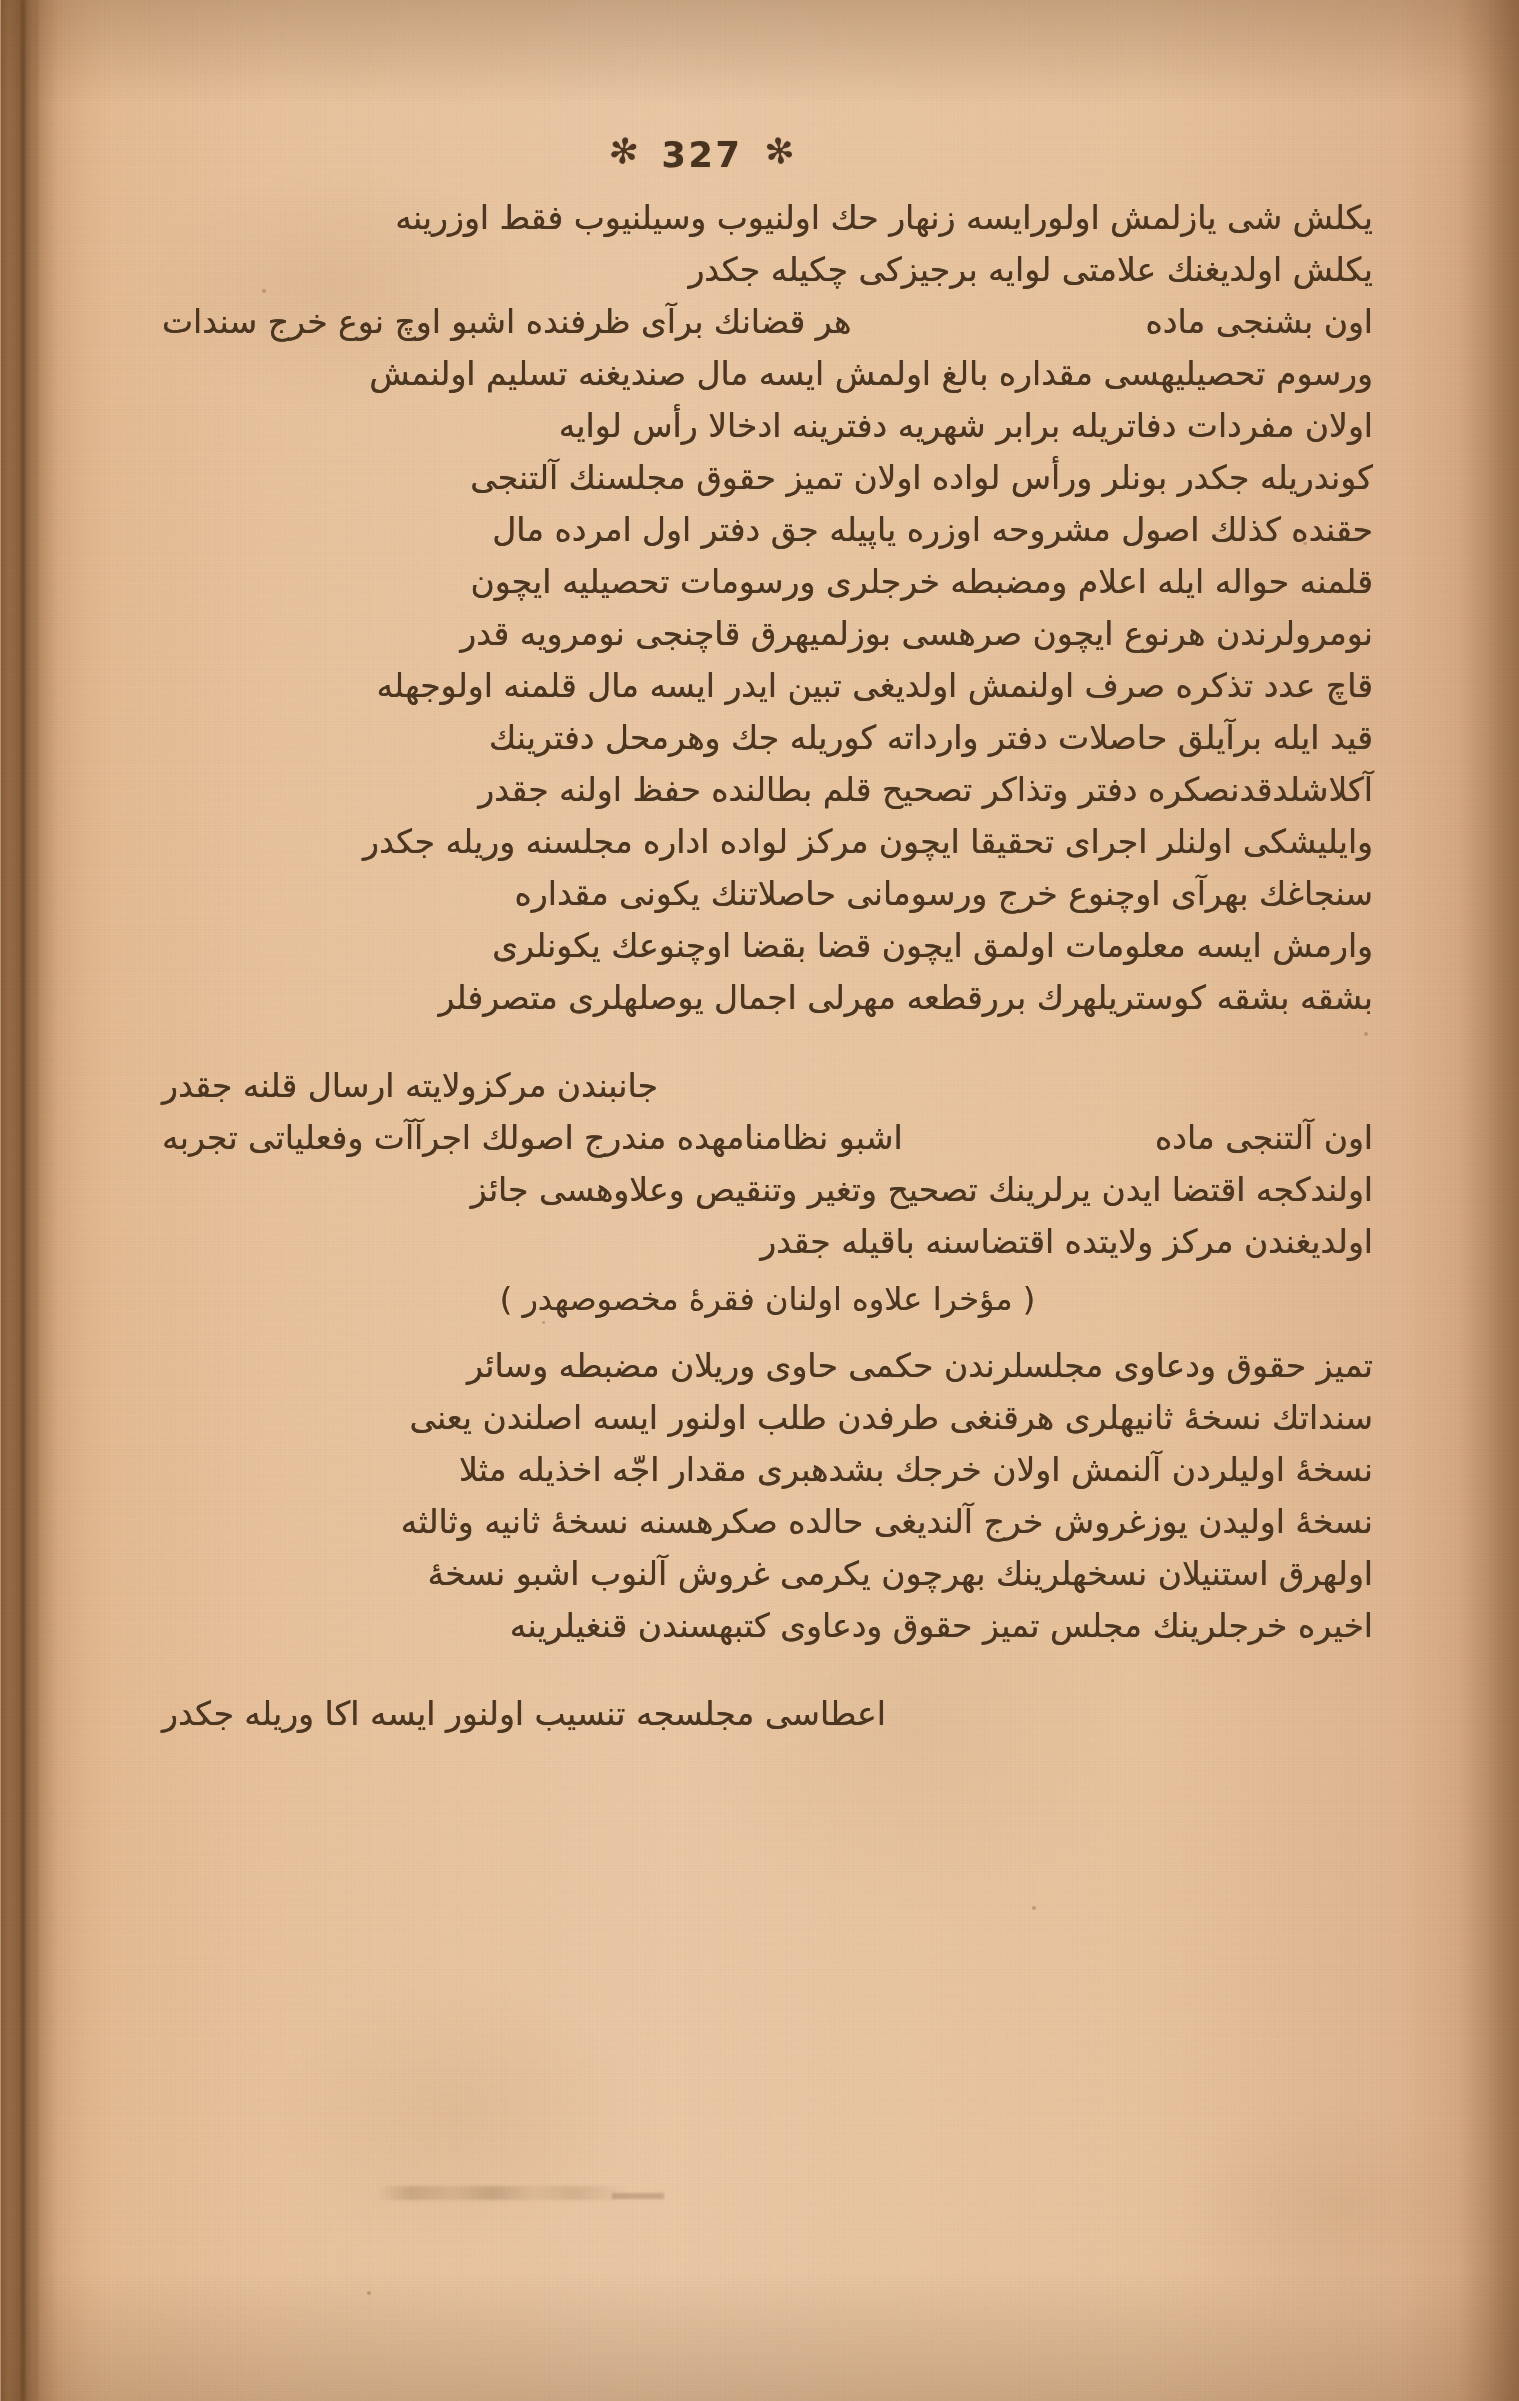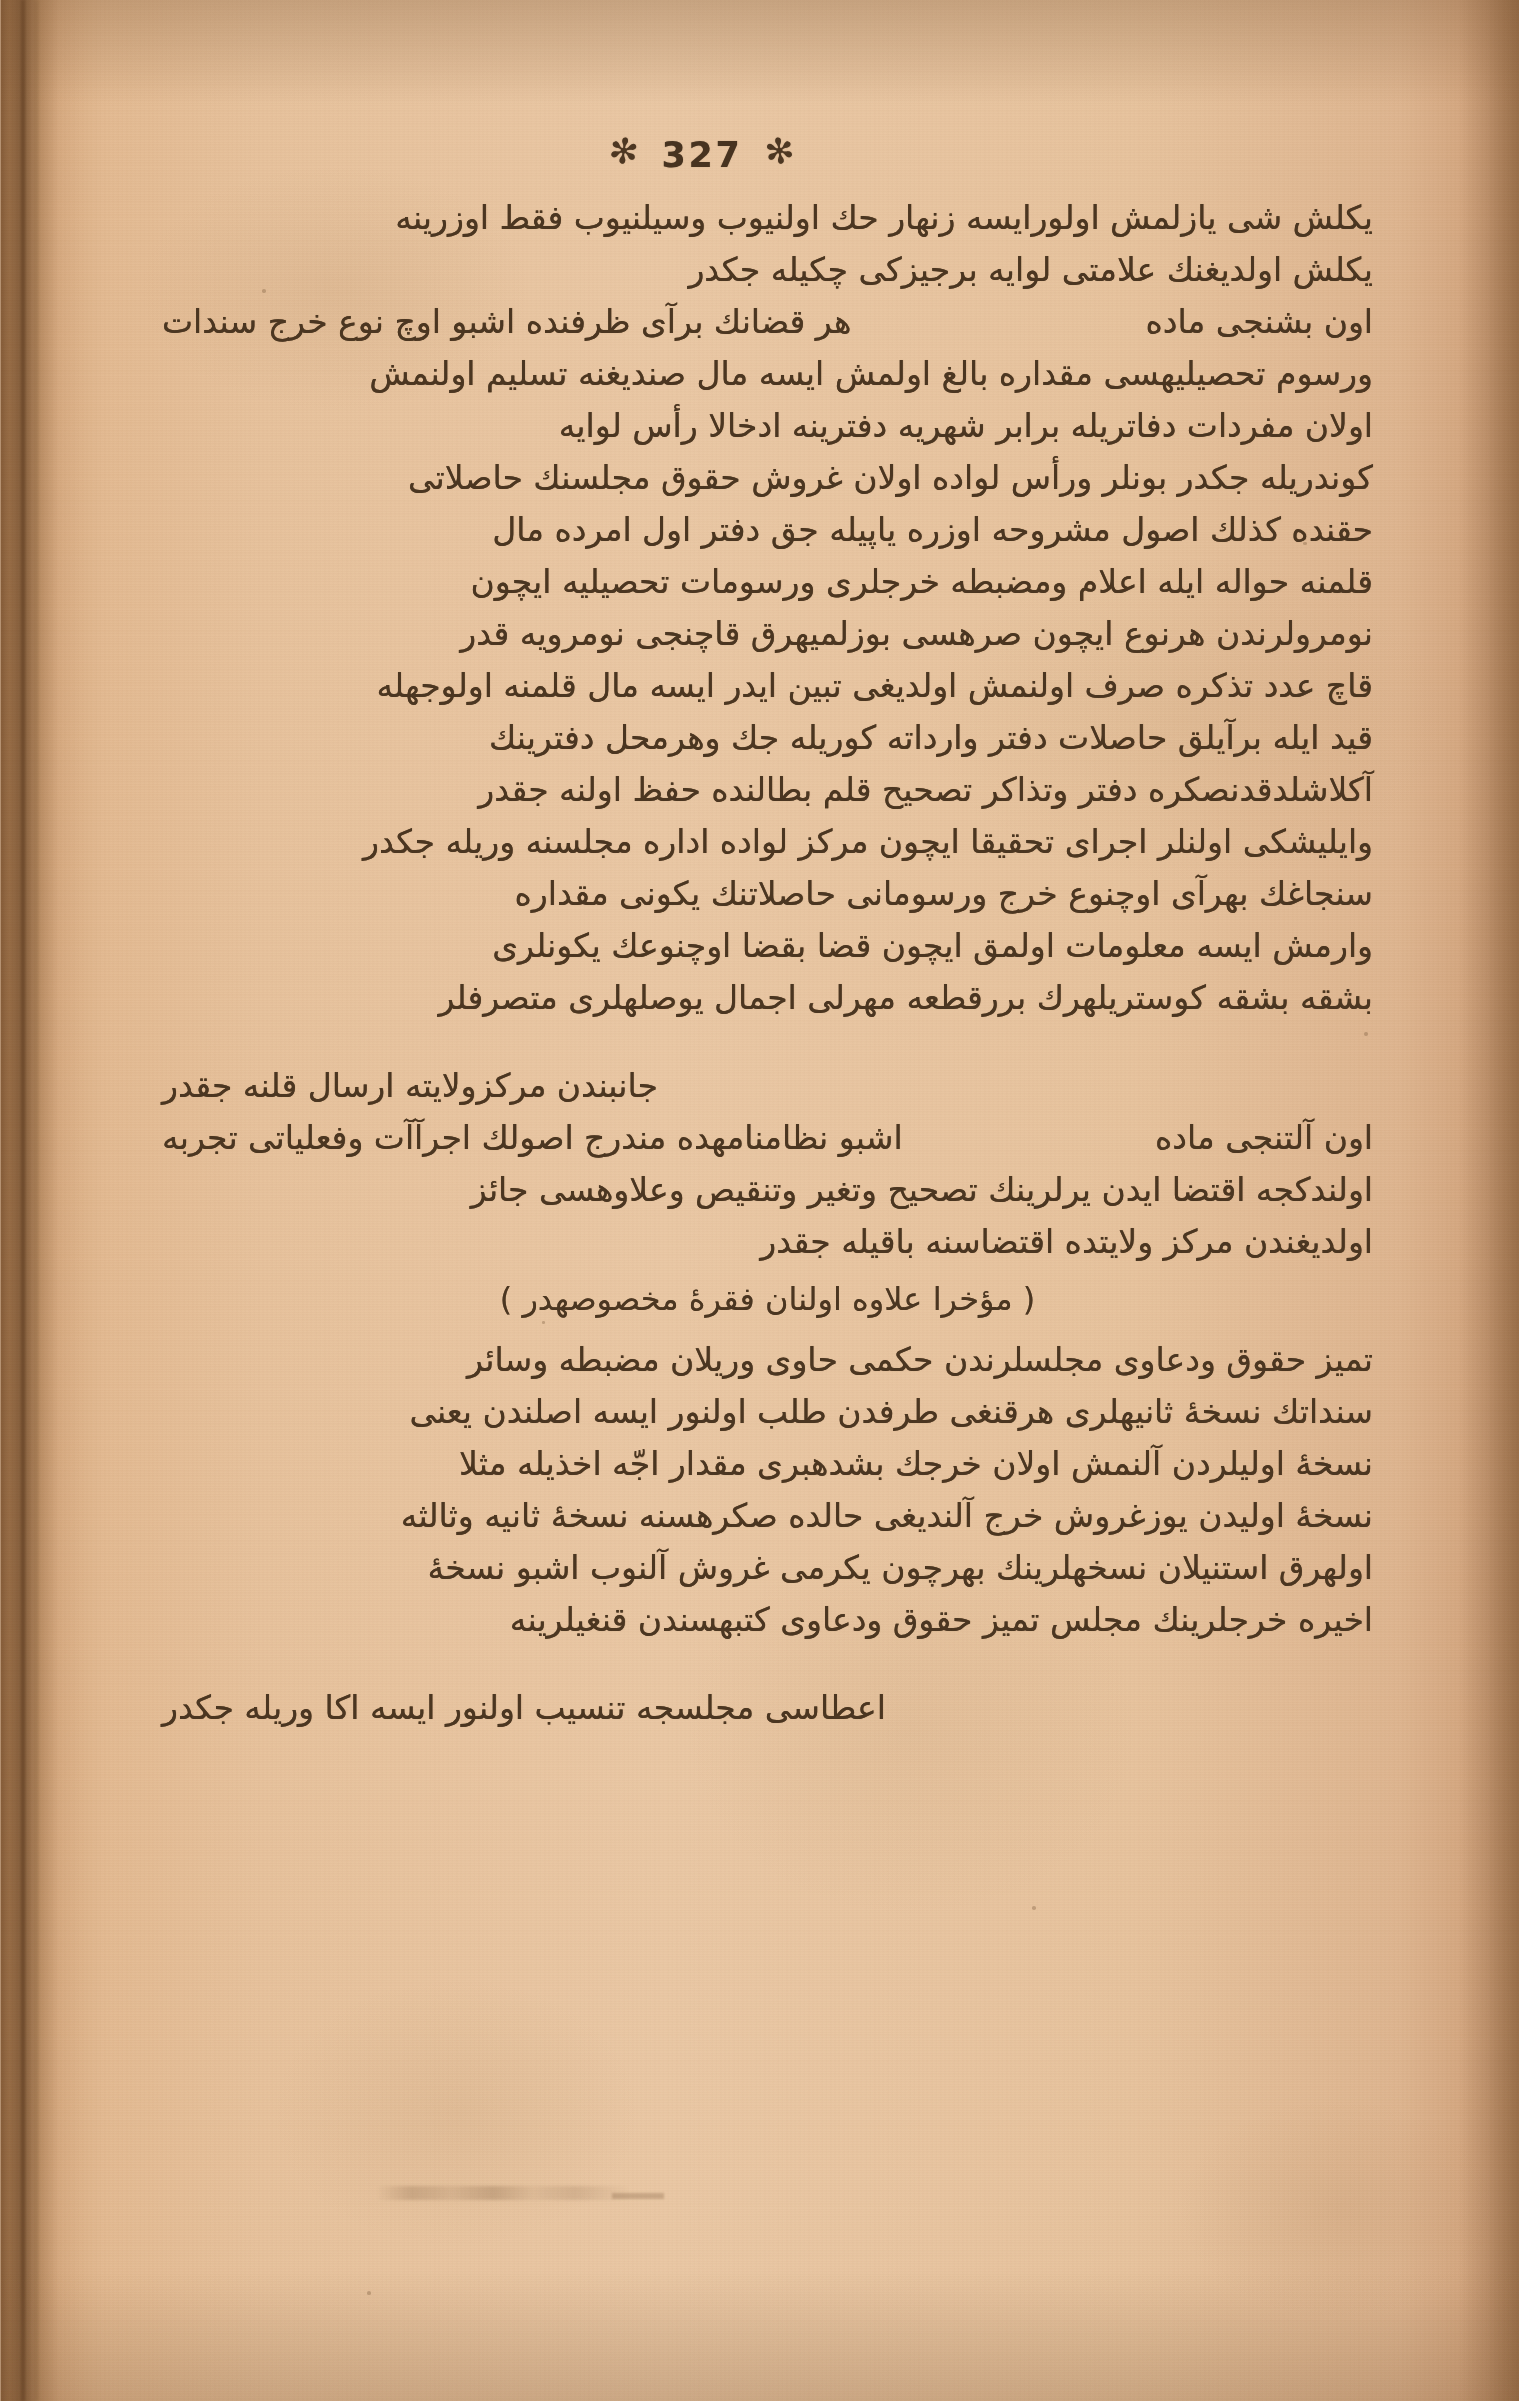--- a/index.html
+++ b/index.html
@@ -152,21 +152,21 @@
   }
   .line.justified > span { display: inline-block; }
 
   .line.center { text-align: left; margin-top: 36px; }
 
   .paren-line {
     font-size: 32px;
     line-height: 54px;
     text-align: center;
     margin-top: 3.5px;
-    margin-bottom: 8px;
+    margin-bottom: 14px;
     color: #4b3621;
     text-shadow: 0 0 0.5px rgba(74,52,30,.7);
   }
 
   
   .footmark {
     position: absolute;
     left: 376px;
     top: 2186px;
     width: 254px;
@@ -223,21 +223,21 @@
     <div class="line">یکلش شی یازلمش اولورایسه زنهار حك اولنیوب وسیلنیوب فقط اوزرینه</div>
     <div class="line">یکلش اولدیغنك علامتی لوایه برجیزكی چكیله جكدر</div>
 
     <div class="line justified">
       <span>اون بشنجی ماده</span>
       <span>هر قضانك برآی ظرفنده اشبو اوچ نوع خرج سندات</span>
     </div>
 
     <div class="line">ورسوم تحصیلیهسی مقداره بالغ اولمش ایسه مال صندیغنه تسلیم اولنمش</div>
     <div class="line">اولان مفردات دفاتریله برابر شهریه دفترینه ادخالا رأس لوایه</div>
-    <div class="line">كوندریله جكدر بونلر ورأس لواده اولان غروش حقوق مجلسنك حاصلاتی</div>
+    <div class="line">كوندریله جكدر بونلر ورأس لواده اولان تمیز حقوق مجلسنك آلتنجی</div>
     <div class="line">حقنده كذلك اصول مشروحه اوزره یاپیله جق دفتر اول امرده مال</div>
     <div class="line">قلمنه حواله ایله اعلام ومضبطه خرجلری ورسومات تحصیلیه ایچون</div>
     <div class="line">نومرولرندن هرنوع ایچون صرهسی بوزلمیهرق قاچنجی نومرویه قدر</div>
     <div class="line">قاچ عدد تذكره صرف اولنمش اولدیغی تبین ایدر ایسه مال قلمنه اولوجهله</div>
     <div class="line">قید ایله برآیلق حاصلات دفتر وارداته كوریله جك وهرمحل دفترینك</div>
     <div class="line">آكلاشلدقدنصكره دفتر وتذاكر تصحیح قلم بطالنده حفظ اولنه جقدر</div>
     <div class="line">وایلیشكی اولنلر اجرای تحقیقا ایچون مركز لواده اداره مجلسنه وریله جكدر</div>
     <div class="line">سنجاغك بهرآی اوچنوع خرج ورسومانی حاصلاتنك یكونی مقداره</div>
     <div class="line">وارمش ایسه معلومات اولمق ایچون قضا بقضا اوچنوعك یكونلری</div>
     <div class="line">بشقه بشقه كوستریلهرك بررقطعه مهرلی اجمال یوصلهلری متصرفلر</div>

